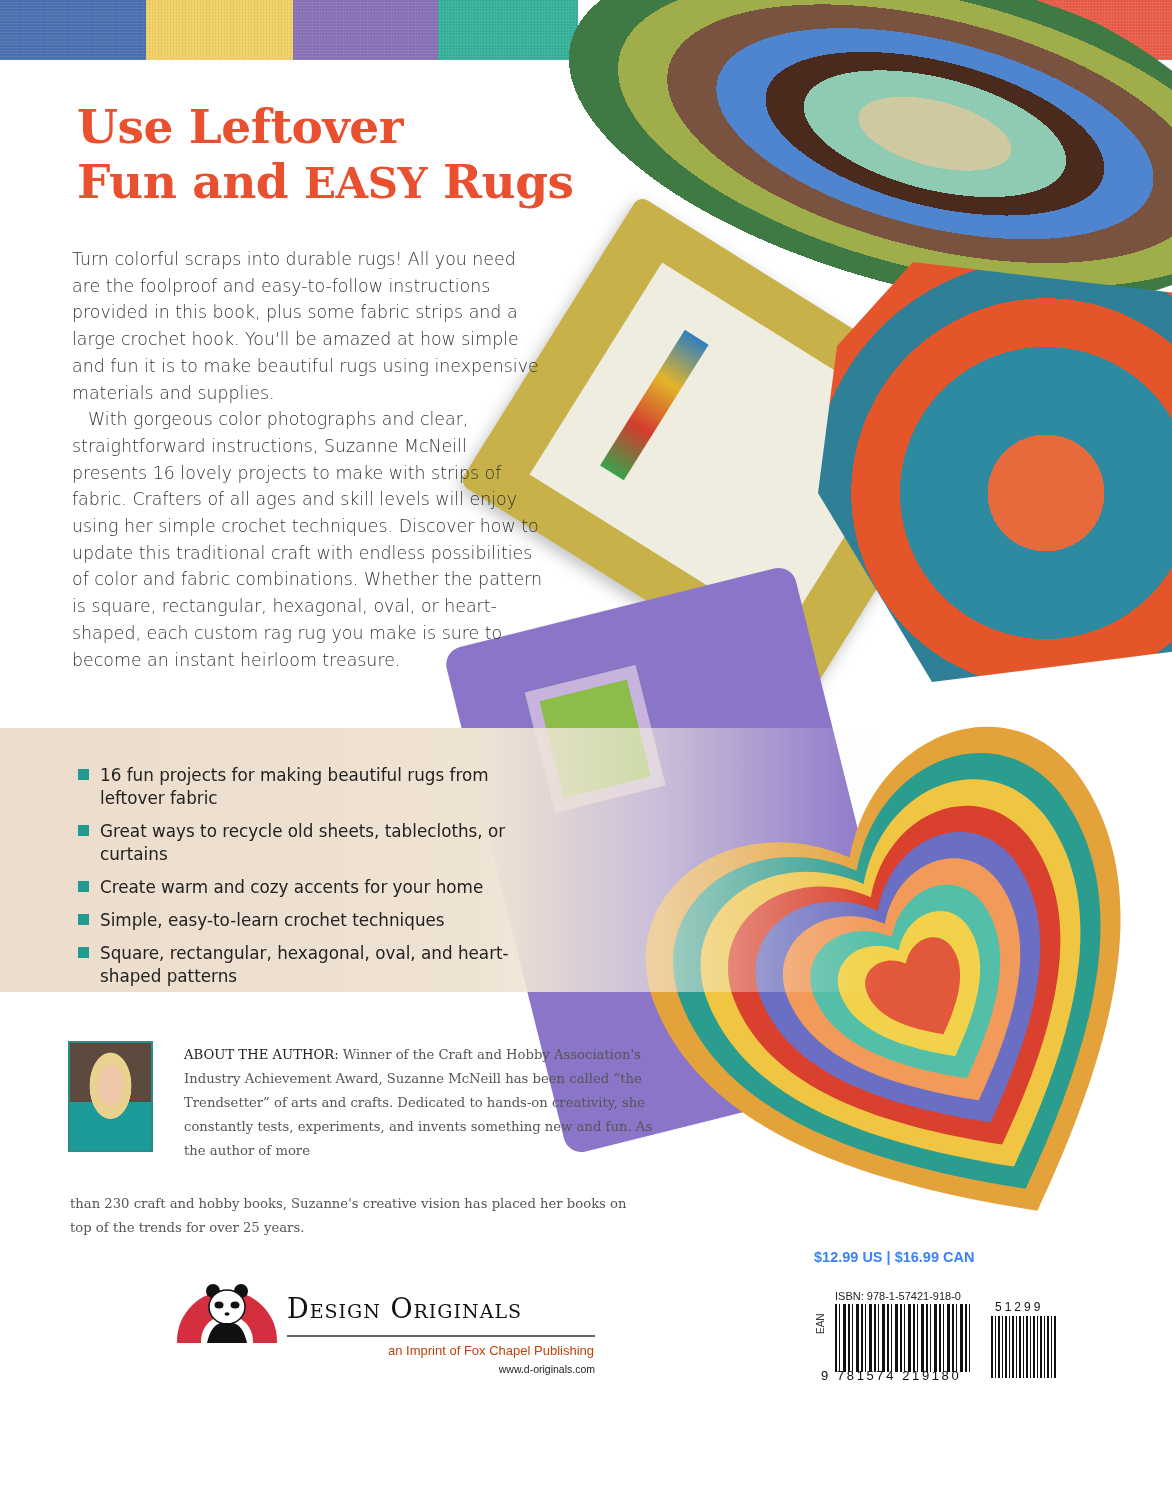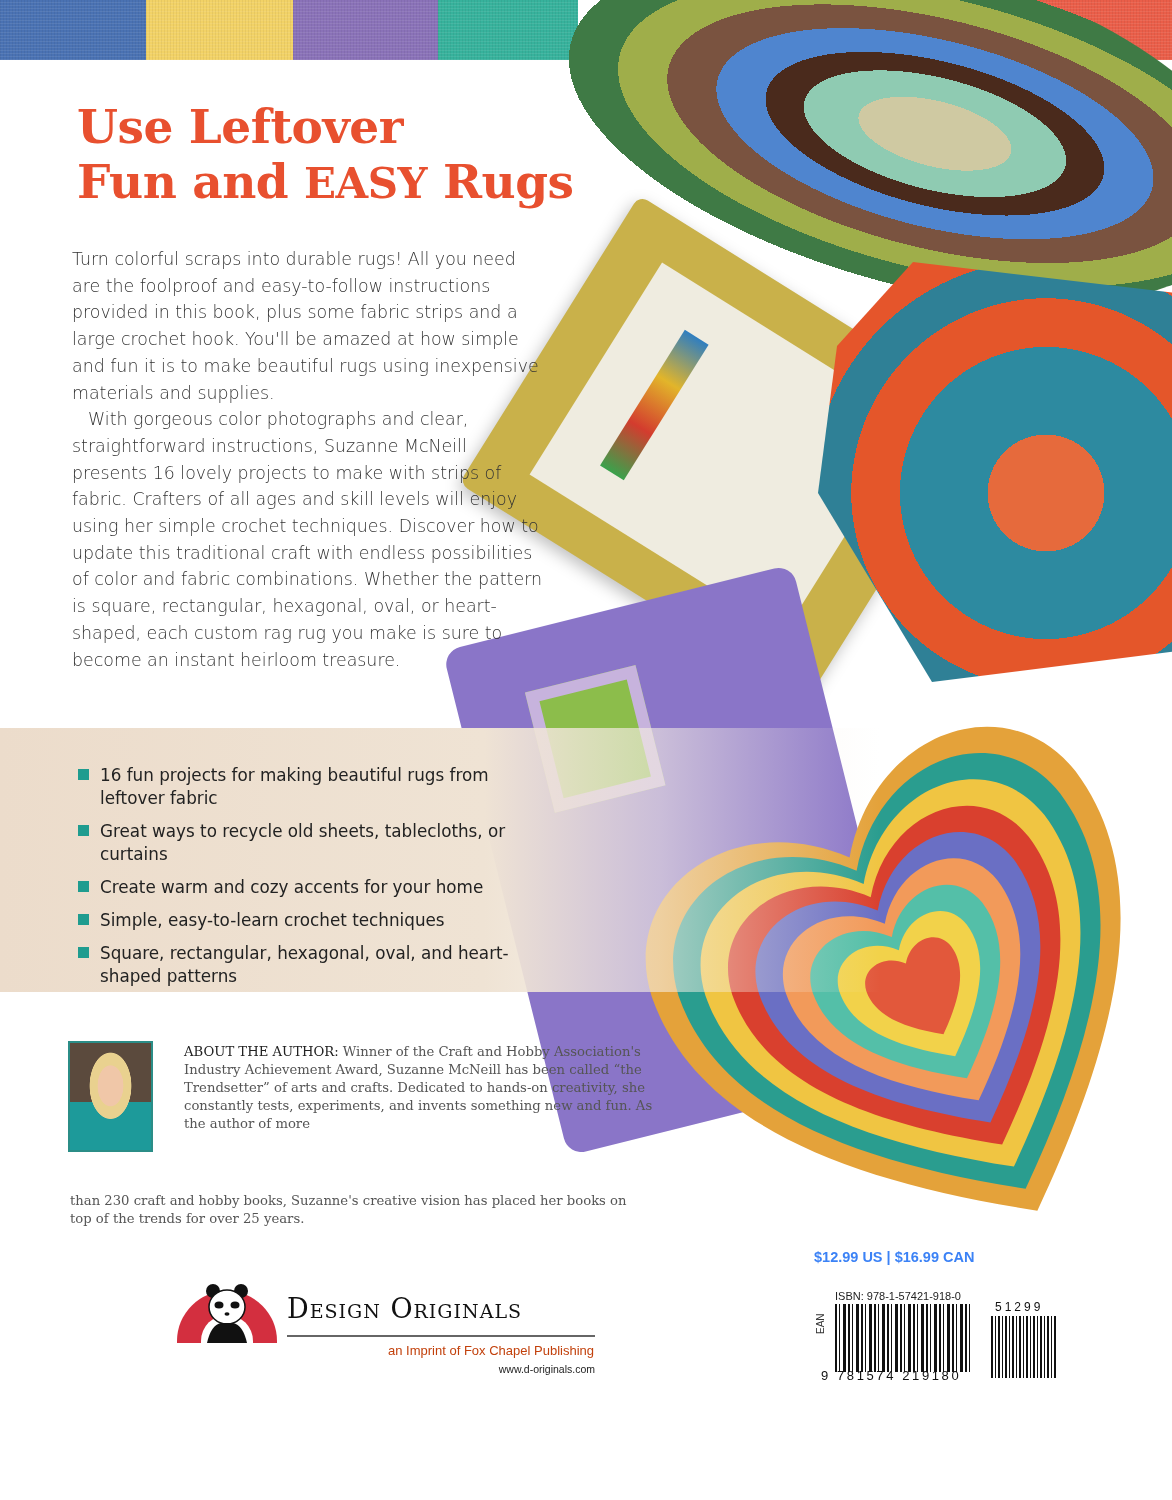--- a/index.html
+++ b/index.html
@@ -105,21 +105,21 @@
     position:absolute; left:68px; top:1041px; width:85px; height:111px;
     border:2px solid #2b8d87;
     background:
       radial-gradient(ellipse at 50% 40%, #f0c7a8 0 22%, transparent 23%),
       radial-gradient(ellipse at 50% 40%, #e9d18f 0 36%, transparent 37%),
       linear-gradient(180deg, #5b4a3d 0 55%, #1d9a9a 55% 100%);
     box-sizing:border-box;
   }
   .author-text {
     position:absolute; left:184px; top:1043px; width:470px;
-    font-family:"DejaVu Serif", serif; font-size:13.2px; line-height:18px; color:#555;
+    font-family:"DejaVu Serif", serif; font-size:13.2px; line-height:24px; color:#555;
   }
   .author-text .label { color:#222; }
   .author-text .cont { position:absolute; left:-114px; top:149px; width:560px; }
 
   .price {
     position:absolute; left:814px; top:1249px;
     font-family:"Liberation Sans", sans-serif; font-weight:bold; font-size:14.5px; color:#3b82f6;
   }
   .barcode-wrap { position:absolute; left:815px; top:1290px; width:300px; height:100px; }
   .ean { position:absolute; left:0; top:18px; font-family:"Liberation Sans", sans-serif; font-size:10px; color:#333; transform:rotate(-90deg); transform-origin:left top; top:44px; }

